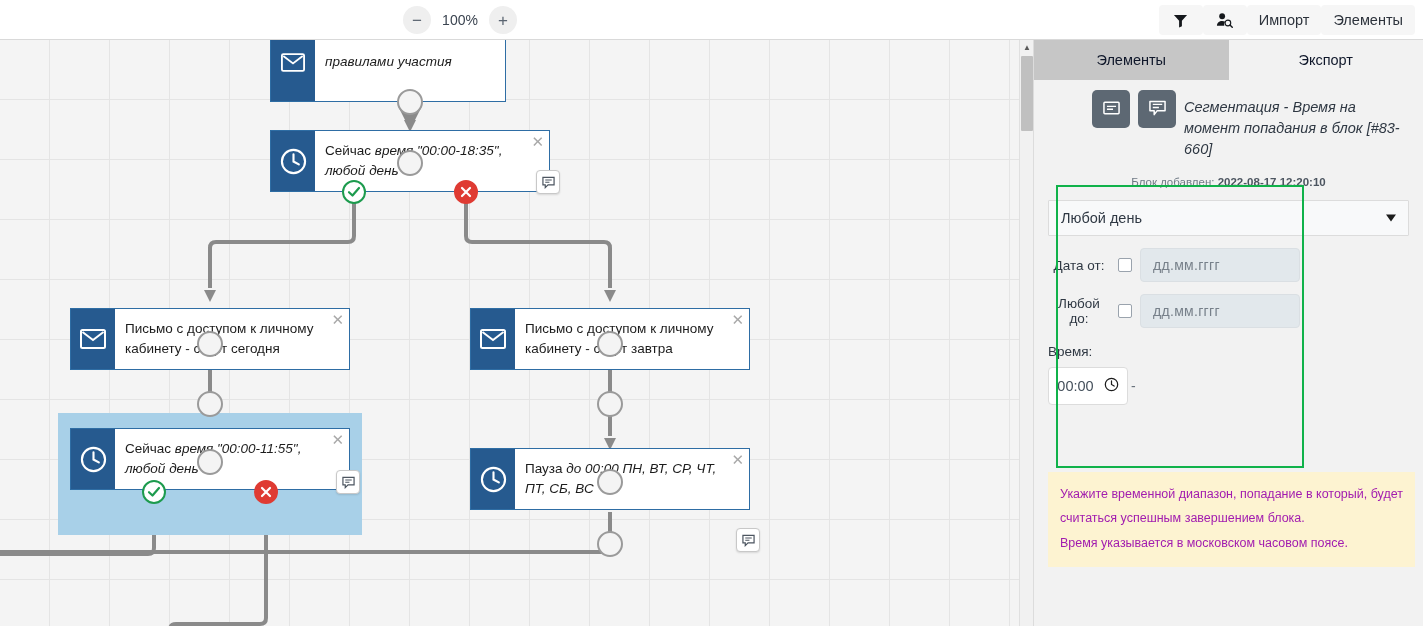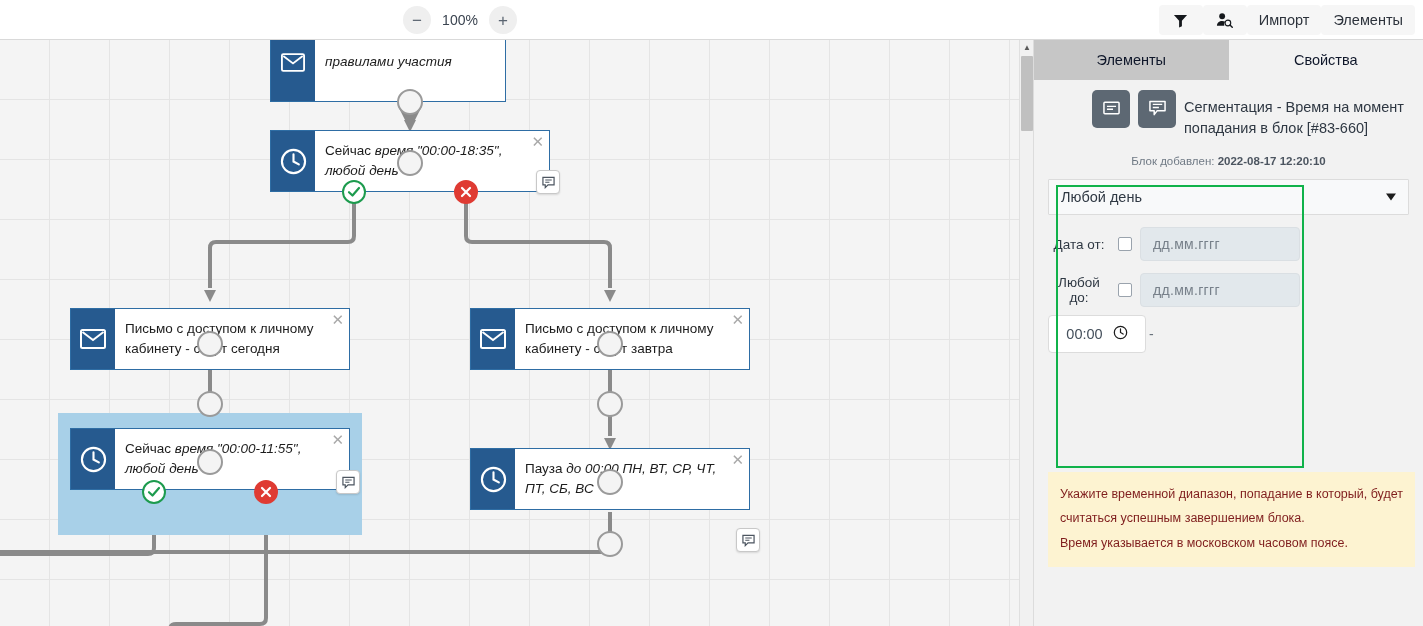--- a/index.html
+++ b/index.html
@@ -140,21 +140,21 @@
     flex: 1 1 50%;
     display: flex; align-items: center; justify-content: center;
     font-size: 14.5px; color: #0f172a; cursor: pointer;
   }
   .panel-tab.active { background: #c6c6c6; }
   .panel-tab.inactive { background: #f2f2f2; }
 
   .block-head { padding: 10px 14px 0 14px; text-align: center; }
   .block-head-row {
     display: flex; align-items: flex-start; justify-content: flex-start;
-    gap: 8px; padding-left: 44px;
+    gap: 8px; padding-left: 44px; font-style: italic;
   }
   .bh-btn {
     width: 38px; height: 38px; border-radius: 5px;
     background: #5d6873; border: none; cursor: pointer;
     display: flex; align-items: center; justify-content: center;
     flex: 0 0 38px;
   }
   .bh-title {
     font-size: 14.5px; color: #2f3843; line-height: 1.45;
     text-align: left; padding-top: 7px;
@@ -200,32 +200,32 @@
   }
   .date-in {
     width: 160px; height: 34px;
     background: #e2e8ec; border: 1px solid #dadfe3; border-radius: 4px;
     display: flex; align-items: center; padding: 0 12px;
     font-size: 14px; color: #77808a; letter-spacing: .3px;
   }
   .time-label { font-size: 13.5px; color: #2f3843; margin-top: 16px; }
   .time-row { display: flex; align-items: center; gap: 3px; margin-top: 8px; }
   .time-in {
-    width: 98px; height: 38px;
+    width: 80px; height: 38px;
     background: #ffffff; border: 1px solid #dcdcdc; border-radius: 4px;
     display: flex; align-items: center; justify-content: center; gap: 10px;
     font-size: 14.5px; color: #45505c;
   }
   .time-dash { color: #6a737d; font-size: 14px; }
 
   .hint {
     position: absolute; left: 14px; right: 8px; top: 432px;
     background: #fdf3d1;
     padding: 10px 12px 12px 12px;
-    font-size: 12.5px; color: #7f1d1d; line-height: 1.95;
+    font-size: 12.5px; color: #a21caf; line-height: 1.95;
   }
   .hint div { white-space: nowrap; }
 </style>
 </head>
 <body>
 
 <div id="app">
 
   <div class="topbar">
     <div class="zoom-group">
@@ -419,21 +419,21 @@
 
   <div class="canvas-scroll" style="right:390px;">
     <div class="cs-up">▲</div>
     <div class="cs-thumb"></div>
   </div>
 
   <div class="panel">
 
     <div class="panel-tabs">
       <div class="panel-tab active">Элементы</div>
-      <div class="panel-tab inactive">Свойства</div>
+      <div class="panel-tab inactive">Экспорт</div>
     </div>
 
     <div class="block-head">
       <div class="block-head-row">
         <button class="bh-btn">
           <span>
             <svg width="17" height="14" viewBox="0 0 18 14">
               <rect x="1" y="1" width="16" height="12" rx="1" fill="none" stroke="#ffffff" stroke-width="1.6"></rect>
               <path d="M4.2 5.3h9.6M4.2 8.4h6.4" stroke="#ffffff" stroke-width="1.5"></path>
             </svg>
@@ -468,20 +468,21 @@
         <span class="date-chk"></span>
         <span class="date-in">дд.мм.гггг</span>
       </div>
 
       <div class="date-row">
         <span class="date-lbl">Любой до:</span>
         <span class="date-chk"></span>
         <span class="date-in">дд.мм.гггг</span>
       </div>
 
+      <div class="time-label">Время:</div>
       <div class="time-row">
         <div class="time-in">
           <span>00:00</span>
           <span>
             <svg width="15" height="15" viewBox="0 0 16 16">
               <circle cx="8" cy="8" r="6.6" fill="none" stroke="#1c1c1c" stroke-width="1.3"></circle>
               <path d="M8 4.2V8l2.8 1.7" fill="none" stroke="#1c1c1c" stroke-width="1.3" stroke-linecap="round"></path>
             </svg>
           </span>
         </div>

